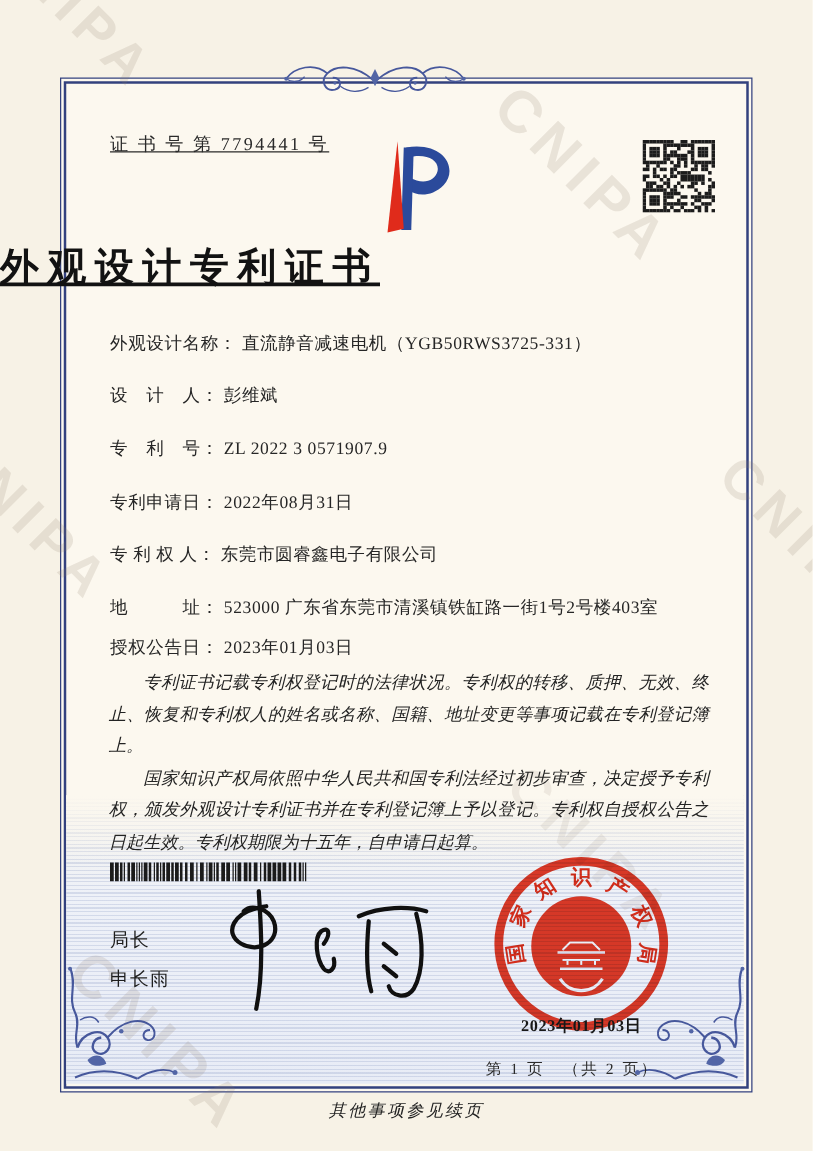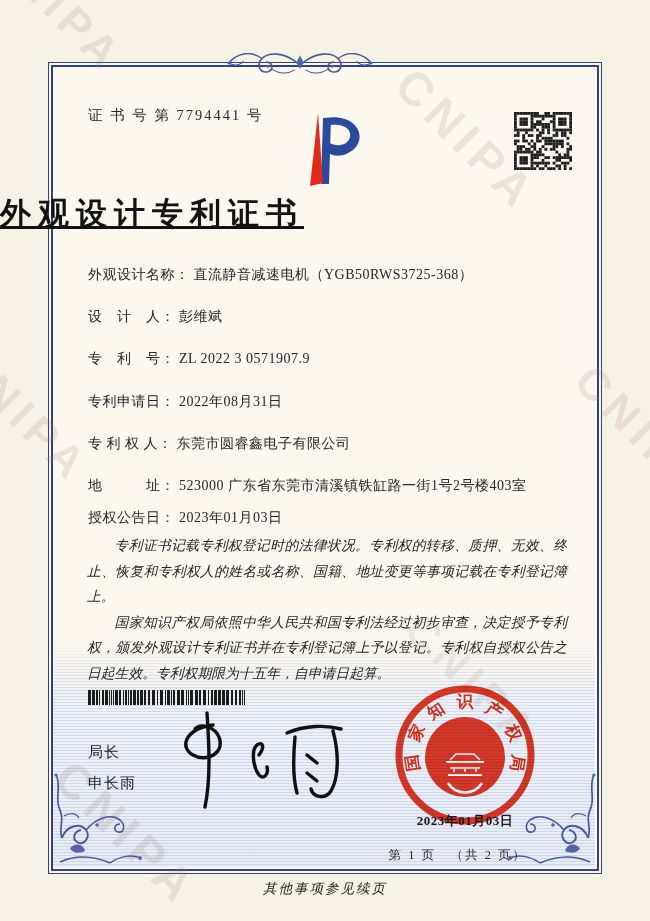--- a/index.html
+++ b/index.html
@@ -43,21 +43,21 @@
     background:linear-gradient(180deg,#fcf8ef 0%,rgba(252,248,239,0) 100%);
   }
 
   .orn{position:absolute;z-index:5;}
   .orn path{fill:none;stroke:#47589c;}
   .orn .fl{fill:#5265a6;stroke:none;}
 
   
   #cert-no{
     position:absolute;left:88px;top:106px;z-index:6;
-    font-size:14.5px;letter-spacing:2px;color:#2a2a2a;
+    font-size:14.5px;letter-spacing:2px;color:#2a2a2a;text-decoration:underline;
   }
   #logo{position:absolute;left:255px;top:105px;width:110px;height:90px;z-index:6;}
   #qrcode{position:absolute;left:514px;top:112px;width:58px;height:58px;z-index:6;fill:#1c1c1c;}
   #title{
     position:absolute;left:0;top:193px;width:634px;z-index:6;
     text-align:left;font-size:31px;font-weight:700;letter-spacing:7px;color:#121212;text-decoration:underline;
   }
 
   
   .field-row{
@@ -422,21 +422,21 @@
       <rect x="35.90" y="55.24" width="2.82" height="2.82"></rect>
       <rect x="38.67" y="55.24" width="2.82" height="2.82"></rect>
       <rect x="44.19" y="55.24" width="2.82" height="2.82"></rect>
       <rect x="49.71" y="55.24" width="2.82" height="2.82"></rect>
       <rect x="55.24" y="55.24" width="2.82" height="2.82"></rect>
     </svg>
 
   <div id="title">外观设计专利证书</div>
 
   <div class="field-row" style="top:266px">
-    <span class="flabel">外观设计名称：</span><span class="fvalue">直流静音减速电机（YGB50RWS3725-368）</span>
+    <span class="flabel">外观设计名称：</span><span class="fvalue">直流静音减速电机（YGB50RWS3725-331）</span>
   </div>
   <div class="field-row" style="top:308px">
     <span class="flabel">设　计　人：</span><span class="fvalue">彭维斌</span>
   </div>
   <div class="field-row" style="top:350px">
     <span class="flabel">专　利　号：</span><span class="fvalue">ZL 2022 3 0571907.9</span>
   </div>
   <div class="field-row" style="top:393px">
     <span class="flabel">专利申请日：</span><span class="fvalue">2022年08月31日</span>
   </div>

